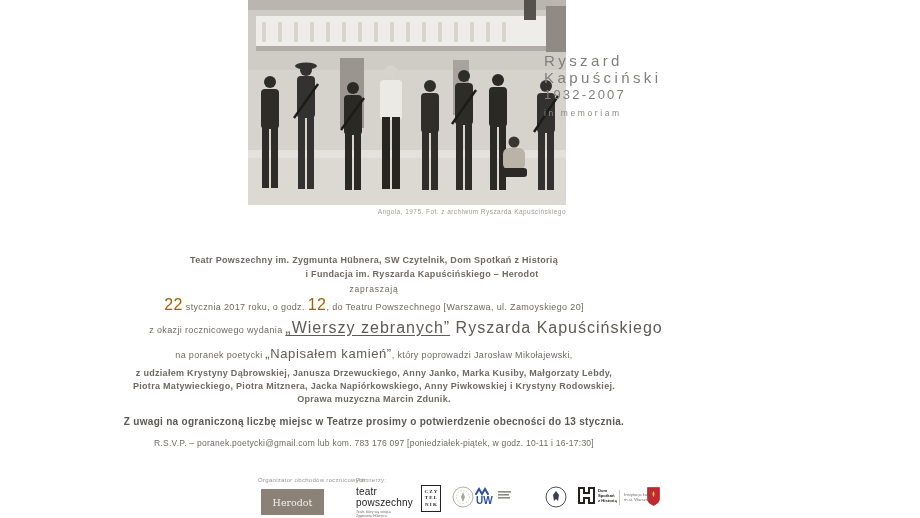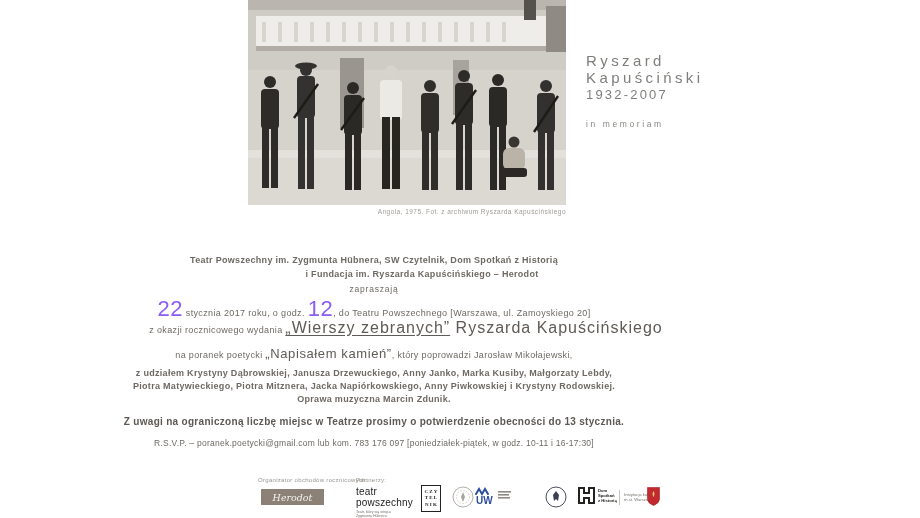--- a/index.html
+++ b/index.html
@@ -6,52 +6,52 @@
   body{font-family:"Liberation Sans",sans-serif;-webkit-font-smoothing:antialiased;}
   .poster{position:relative;width:920px;height:518px;background:#ffffff;overflow:hidden;}
 
   
   .photo{position:absolute;left:248px;top:0;width:318px;height:205px;background:#d9d6d1;}
   .photo svg{display:block;}
   .photo-caption{position:absolute;left:248px;top:208px;width:318px;text-align:right;
     font-size:6.5px;letter-spacing:.45px;color:#a09c96;}
 
   
-  .memorial{position:absolute;left:586px;top:52px;color:#807e7b;}
+  .memorial{position:absolute;left:544px;top:52px;color:#807e7b;}
   .memorial .name{font-size:15px;letter-spacing:3.4px;line-height:17px;}
   .memorial .years{font-size:13px;letter-spacing:2.2px;line-height:16px;margin-top:1px;}
-  .memorial .inmem{font-size:8.5px;letter-spacing:2.6px;margin-top:16px;color:#8a8884;}
+  .memorial .inmem{font-size:8.5px;letter-spacing:2.6px;margin-top:5px;color:#8a8884;}
 
   
   .line{position:absolute;left:0;width:748px;text-align:center;color:#6e6963;}
   .sm{font-size:9px;letter-spacing:.35px;}
   .smb{font-size:9px;font-weight:bold;letter-spacing:.3px;color:#6e6963;}
   .hosts1{top:255px;}
   .hosts2{top:269px;padding-left:48px;}
   .invite{top:284px;font-size:8.5px;letter-spacing:.8px;}
   .dateline{top:296px;}
-  .big-num{font-size:22px;letter-spacing:.5px;color:#8b5cf6;}
+  .big-num{font-size:16px;letter-spacing:.5px;color:#a16207;}
   .occasion{top:319px;padding-left:32px;}
   .big-title{font-size:16px;letter-spacing:1px;color:#5f5a55;}
   .underl{text-decoration:underline;text-underline-offset:2px;}
   .poranek{top:344px;}
   .mid-title{font-size:13px;letter-spacing:.6px;color:#5f5a55;}
   .names1{top:368px;}
   .names2{top:381px;}
   .music{top:394px;}
   .notice{top:416px;font-weight:bold;color:#5d5853;font-size:10px;letter-spacing:.3px;}
   .rsvp{top:438px;font-size:8.5px;letter-spacing:.25px;}
 
   
   .flabel{position:absolute;font-size:6px;letter-spacing:.3px;color:#999590;}
   .org-label{left:258px;top:477px;}
   .partners-label{left:356px;top:477px;}
-  .herodot{position:absolute;left:261px;top:489px;width:63px;height:16px;background:#8b8177;
+  .herodot{position:absolute;left:261px;top:489px;width:63px;height:26px;background:#8b8177;
     color:#f4f2ee;display:flex;align-items:center;justify-content:center;
-    font-family:"DejaVu Serif",serif;font-style:italic;font-size:9.5px;}
+    font-family:"DejaVu Serif",serif;font-size:9.5px;}
   .tp{position:absolute;left:356px;top:486px;width:70px;}
   .tp .t1{font-size:10px;font-weight:normal;color:#232220;letter-spacing:.2px;}
   .tp .t2{font-size:3.6px;color:#76716b;margin-top:1.5px;line-height:4.4px;}
   .czytelnik{position:absolute;left:421px;top:485px;width:18px;height:25px;border:1.2px solid #232220;
     display:flex;flex-direction:column;align-items:center;justify-content:center;
     font-family:"Liberation Serif",serif;font-size:5px;font-weight:bold;color:#232220;
     letter-spacing:1.2px;line-height:6.2px;text-indent:1.2px;}
   .seal{position:absolute;width:22px;height:22px;top:486px;}
   .seal1{left:452px;}
   .seal2{left:545px;}

